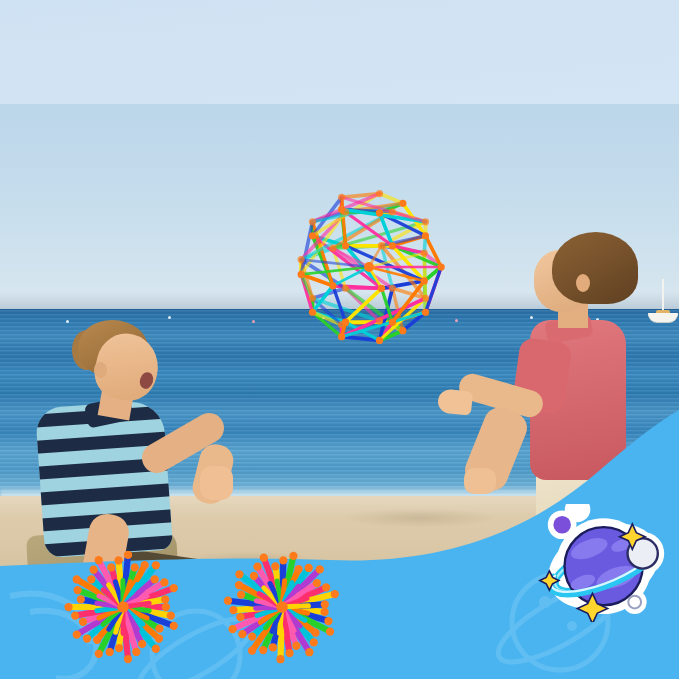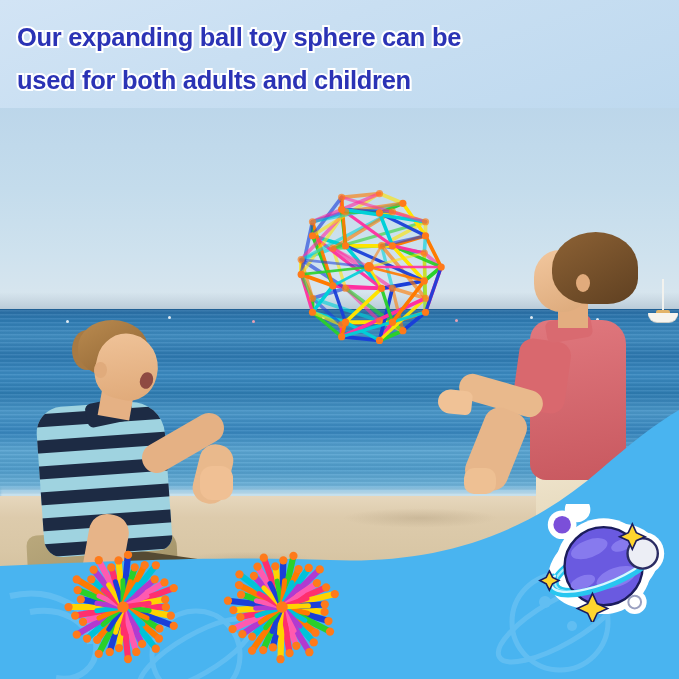--- a/index.html
+++ b/index.html
@@ -161,24 +161,20 @@
   
   #planet{position:absolute;left:538px;top:504px;width:136px;height:118px;z-index:28;}
 
   .wm{opacity:.17;}
 </style>
 </head>
 <body>
 
 <div id="stage">
 
-  <div id="header">
-    <div id="headline">Our expanding ball toy sphere can be
-used for both adults and children</div>
-  </div>
 
   <div id="photo">
     <div class="sky"></div>
     <div class="haze"></div>
     <div class="horizon-line"></div>
     <div class="sea"></div>
     <div class="foam"></div>
     <div class="sand"></div>
 
     <div class="shadow-man"></div>

